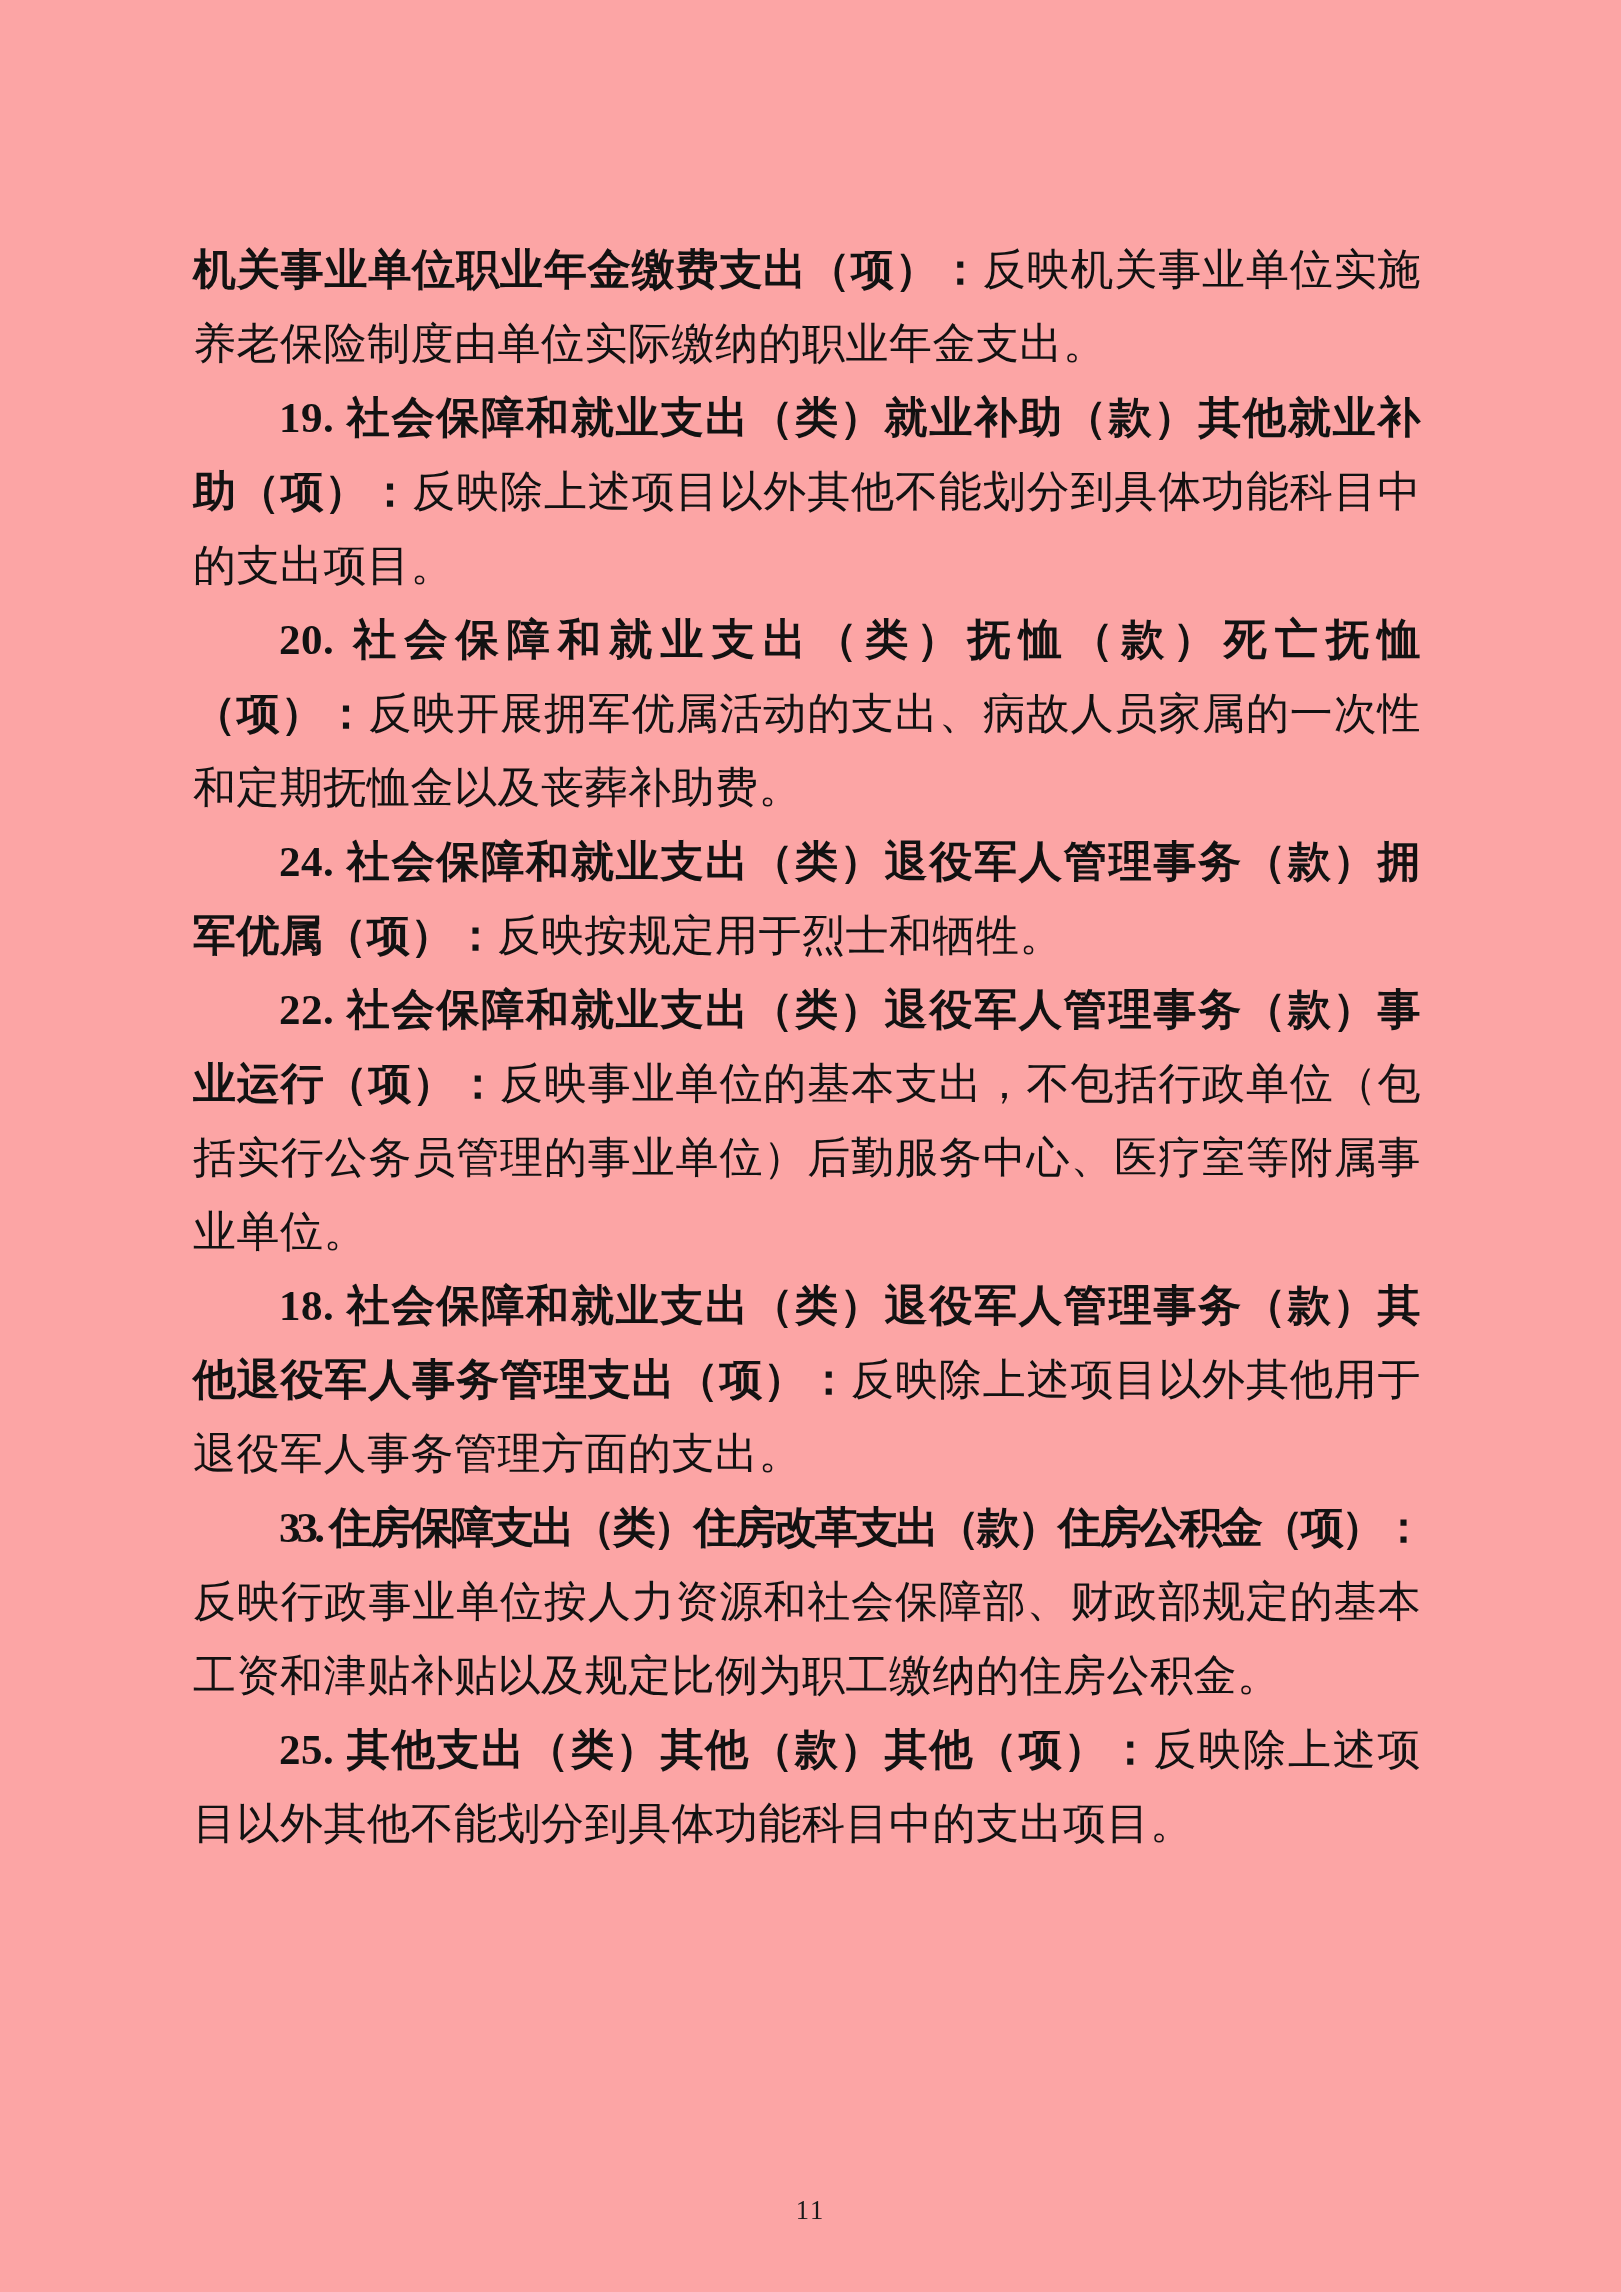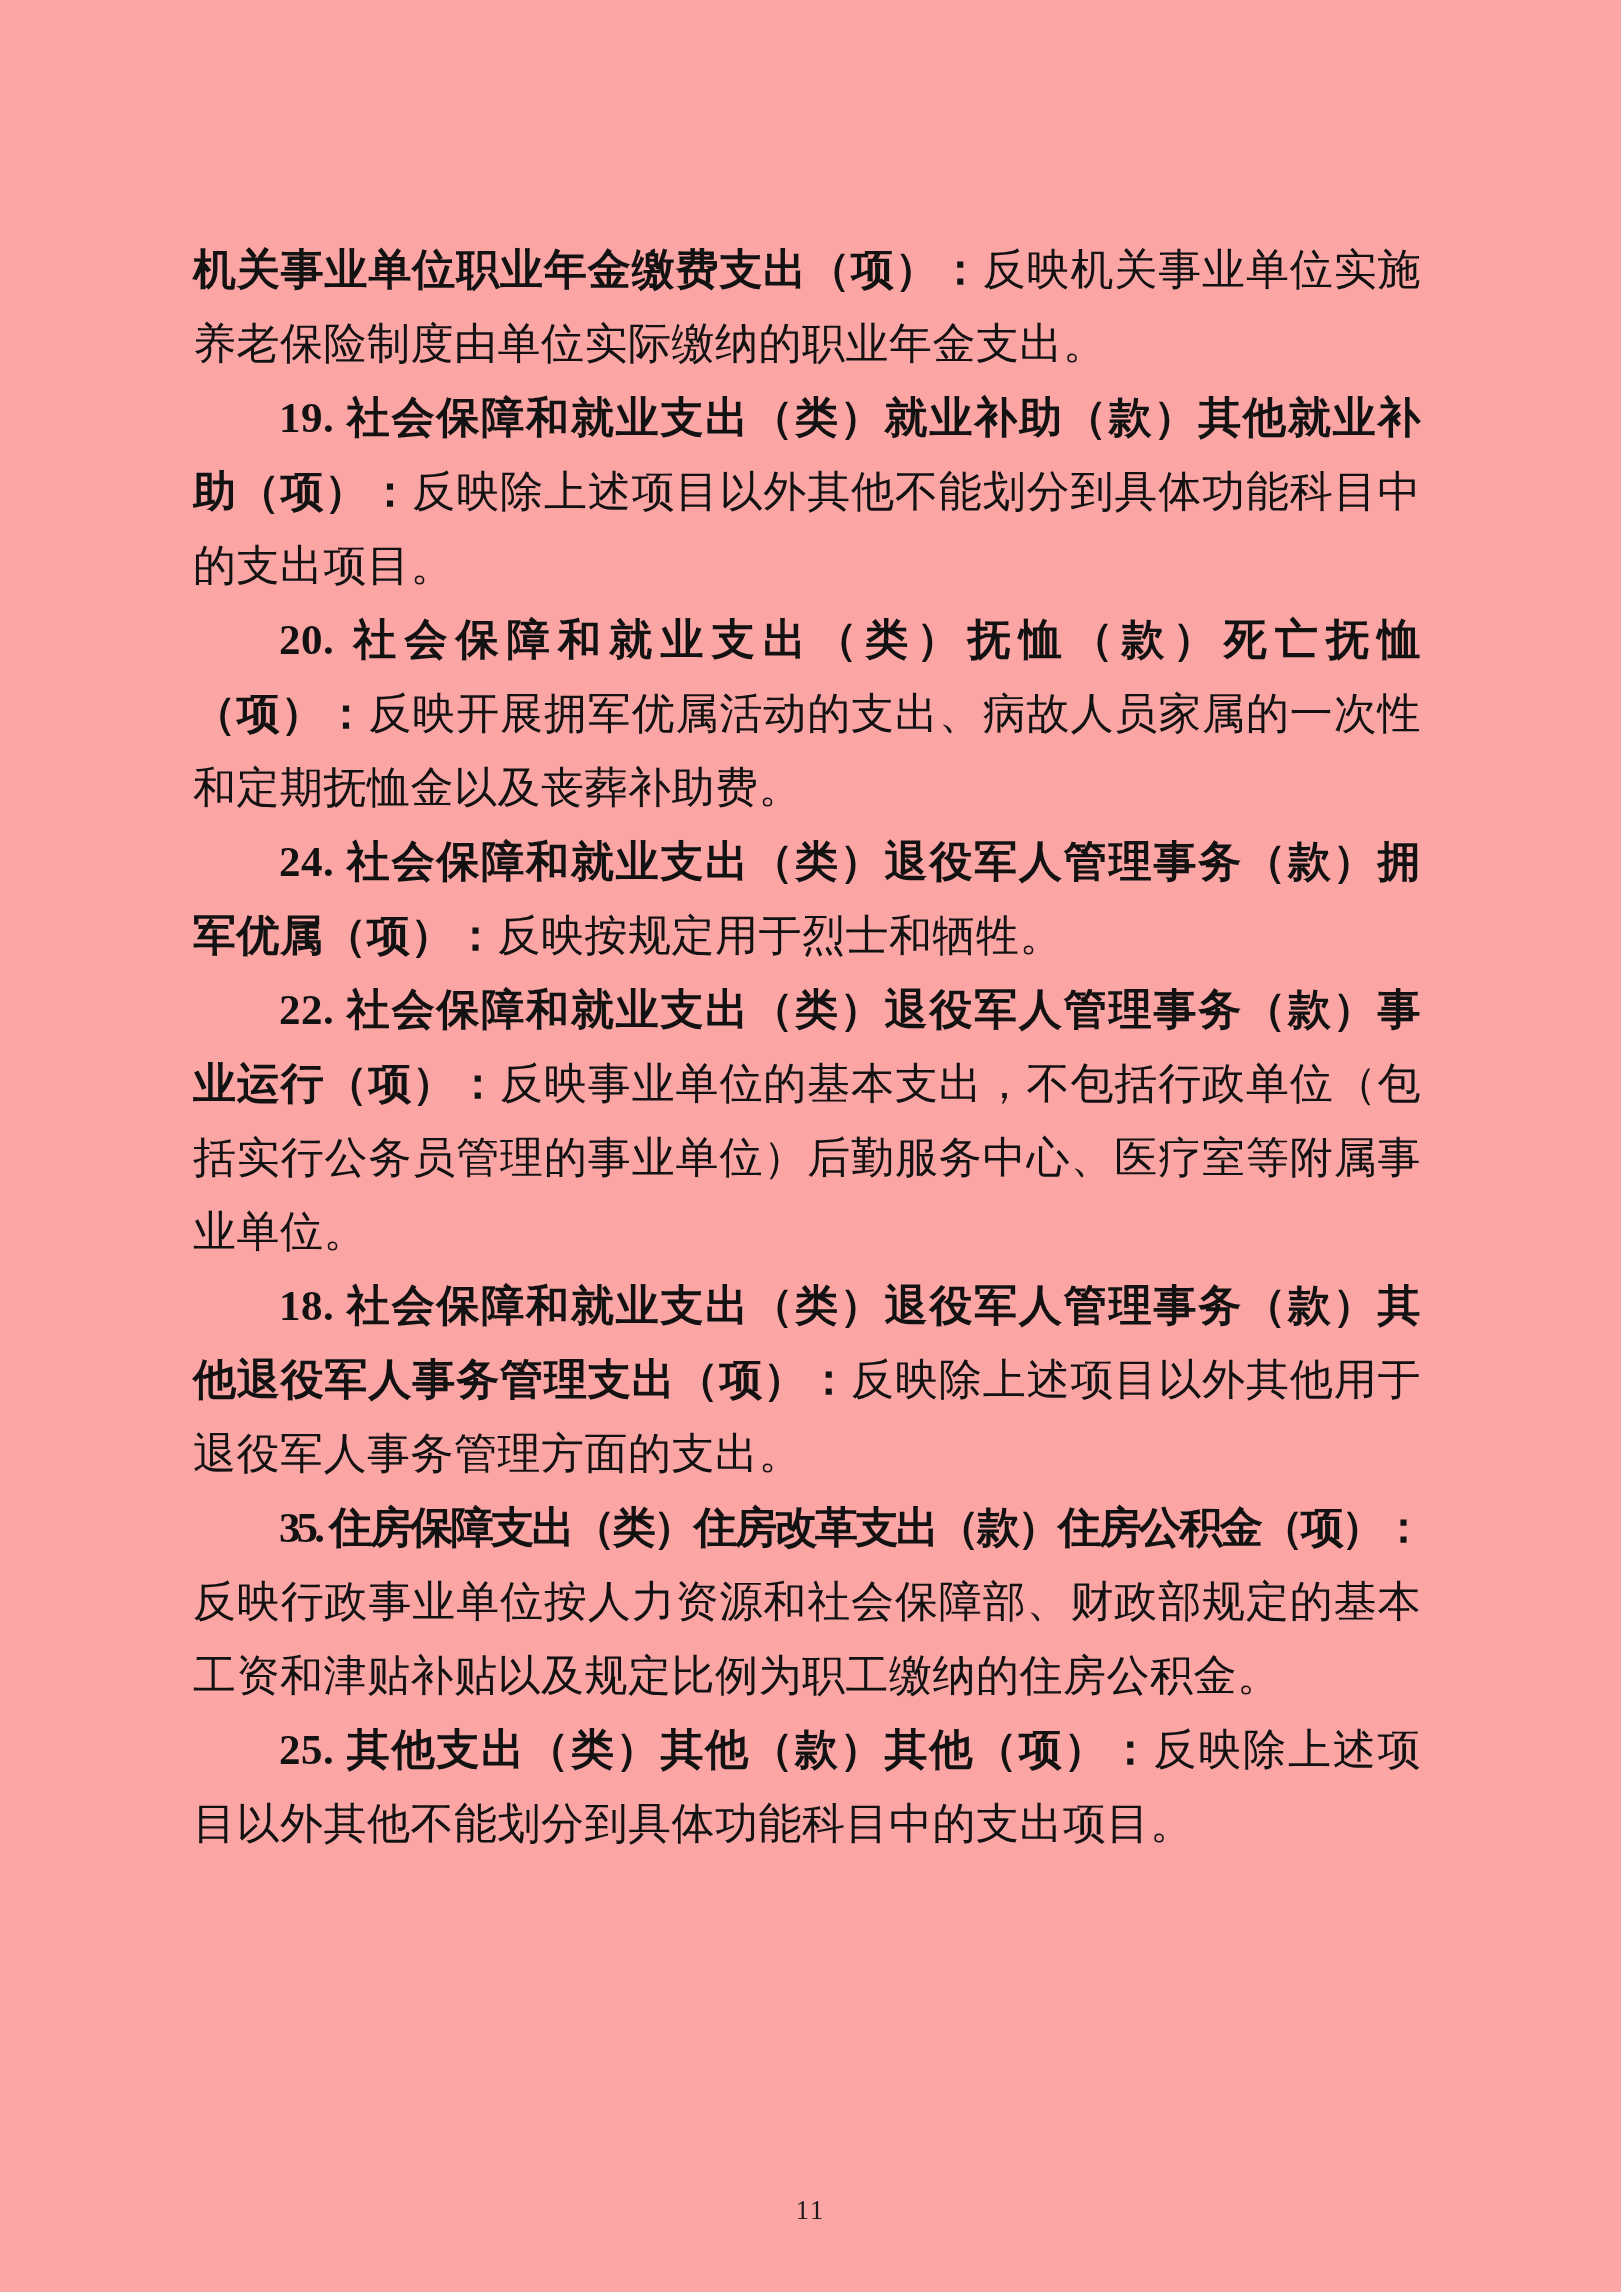--- a/index.html
+++ b/index.html
@@ -67,21 +67,21 @@
     <p class="para indent"><span class="entry-heading">19. 社会保障和就业支出（类）就业补助（款）其他就业补助（项）：</span><span class="entry-body">反映除上述项目以外其他不能划分到具体功能科目中的支出项目。</span></p>
 
     <p class="para indent"><span class="entry-heading">20. 社会保障和就业支出（类）抚恤（款）死亡抚恤（项）：</span><span class="entry-body">反映开展拥军优属活动的支出、病故人员家属的一次性和定期抚恤金以及丧葬补助费。</span></p>
 
     <p class="para indent"><span class="entry-heading">24. 社会保障和就业支出（类）退役军人管理事务（款）拥军优属（项）：</span><span class="entry-body">反映按规定用于烈士和牺牲。</span></p>
 
     <p class="para indent"><span class="entry-heading">22. 社会保障和就业支出（类）退役军人管理事务（款）事业运行（项）：</span><span class="entry-body">反映事业单位的基本支出，不包括行政单位（包括实行公务员管理的事业单位）后勤服务中心、医疗室等附属事业单位。</span></p>
 
     <p class="para indent"><span class="entry-heading">18. 社会保障和就业支出（类）退役军人管理事务（款）其他退役军人事务管理支出（项）：</span><span class="entry-body">反映除上述项目以外其他用于退役军人事务管理方面的支出。</span></p>
 
-    <p class="para indent"><span class="entry-heading tight">35. 住房保障支出（类）住房改革支出（款）住房公积金（项）：</span><span class="entry-body">反映行政事业单位按人力资源和社会保障部、财政部规定的基本工资和津贴补贴以及规定比例为职工缴纳的住房公积金。</span></p>
+    <p class="para indent"><span class="entry-heading tight">33. 住房保障支出（类）住房改革支出（款）住房公积金（项）：</span><span class="entry-body">反映行政事业单位按人力资源和社会保障部、财政部规定的基本工资和津贴补贴以及规定比例为职工缴纳的住房公积金。</span></p>
 
     <p class="para indent"><span class="entry-heading">25. 其他支出（类）其他（款）其他（项）：</span><span class="entry-body">反映除上述项目以外其他不能划分到具体功能科目中的支出项目。</span></p>
 
   </div>
 
   <div class="page-number">11</div>
 
 </div>
 
 

